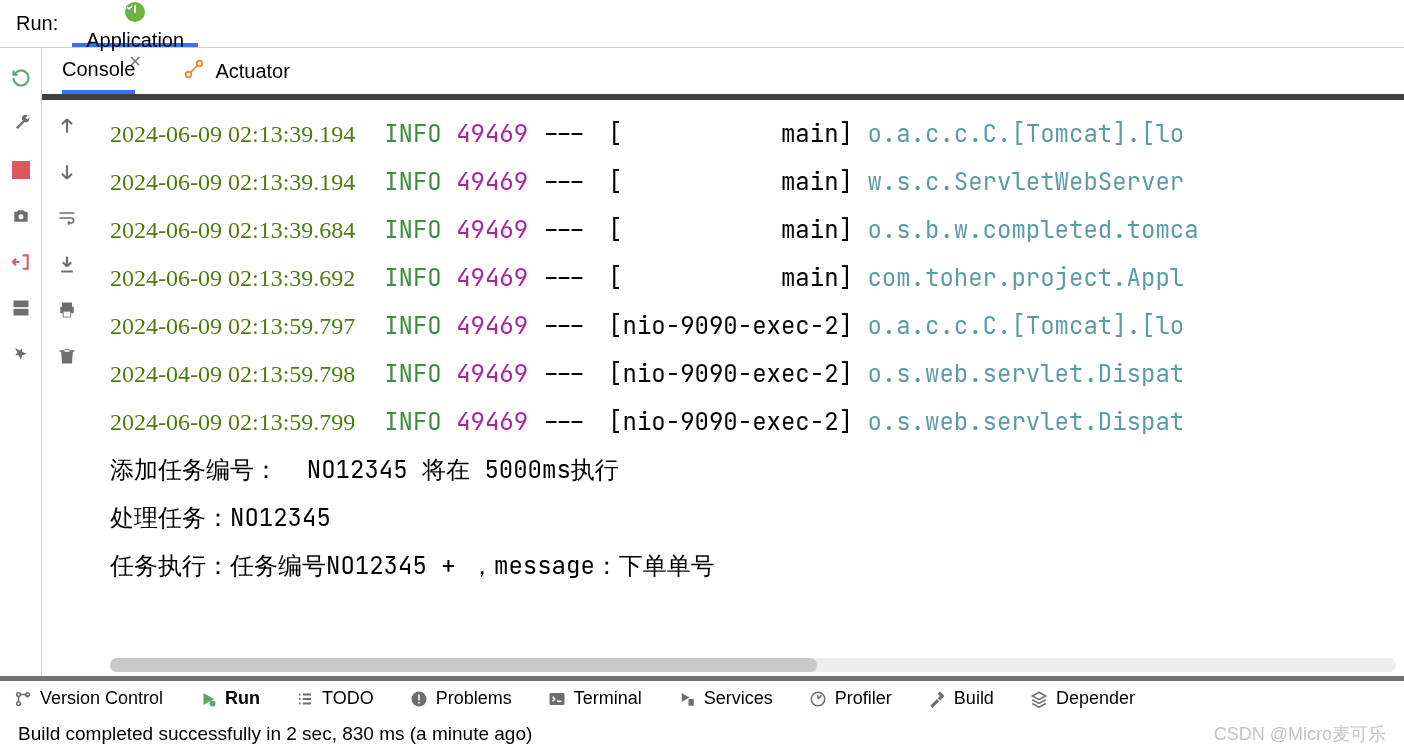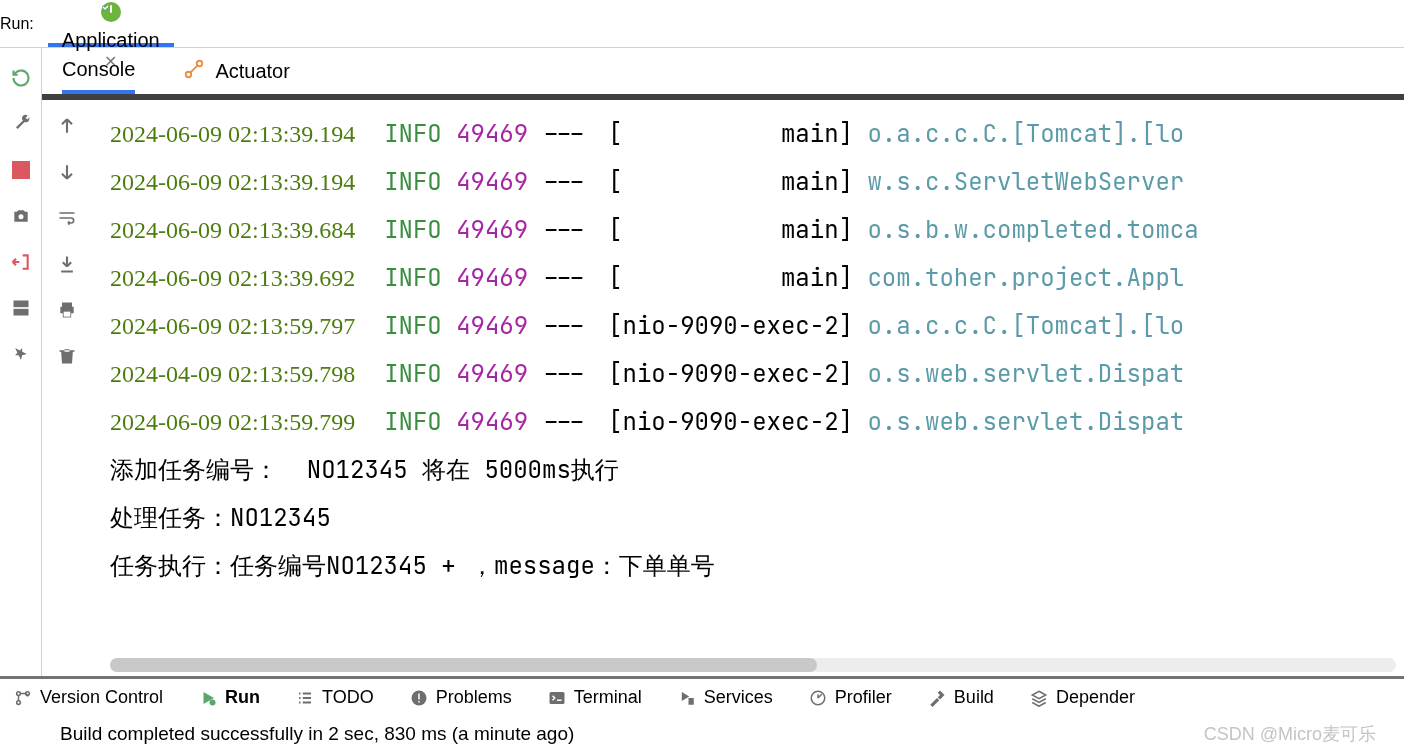--- a/index.html
+++ b/index.html
@@ -15,22 +15,22 @@
       flex-direction: column;
     }
     .header-row {
       display: flex;
       align-items: center;
       height: 48px;
       border-bottom: 1px solid #d1d1d1;
       padding-left: 0;
     }
     .run-label {
-      padding: 0 14px 0 0;
-      font-size: 16px;
+      padding: 0 14px 0 16px;
+      font-size: 20px;
       font-weight: 400;
       color: #000;
     }
     .app-tab {
       display: flex;
       align-items: center;
       padding: 0 14px;
       height: 100%;
       border-bottom: 4px solid #3574f0;
       font-size: 20px;
@@ -143,42 +143,41 @@
       width: 55%;
       background: #c8c8c8;
       border-radius: 7px;
     }
     .bottom-tabs {
       height: 40px;
       display: flex;
       align-items: center;
       gap: 36px;
       padding: 0 14px;
-      border-top: 3px solid #737373;
+      border-top: 5px solid #737373;
       font-size: 18px;
     }
     .bt-item {
       display: flex;
       align-items: center;
       gap: 8px;
       cursor: pointer;
       color: #000;
     }
     .bt-item.active { font-weight: 600; }
     .bt-icon { width: 18px; height: 18px; display: inline-flex; align-items: center; justify-content: center; }
     .bt-icon svg { width: 18px; height: 18px; }
     .status-bar {
       height: 36px;
       display: flex;
       align-items: center;
-      padding: 0 28px;
+      padding: 0 18px;
       font-size: 19px;
       color: #000;
       justify-content: space-between;
-      margin-left: 32px;
     }
     .watermark { color: #c4c4c4; font-size: 18px; }
   </style>
 </head>
 <body>
 
 <div class="header-row">
   <span class="run-label">Run:</span>
   <div class="app-tab">
     <span class="app-icon">

